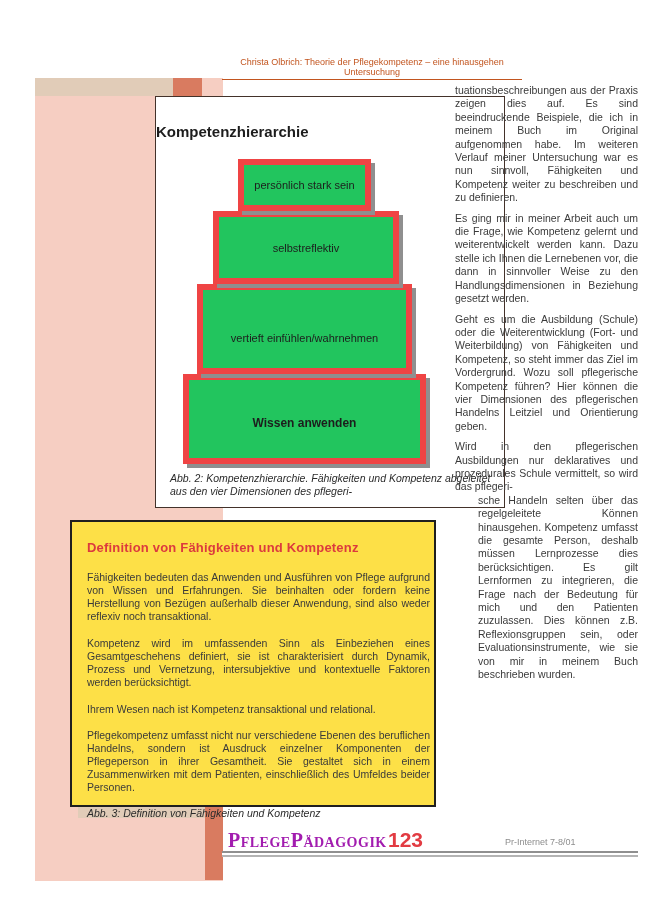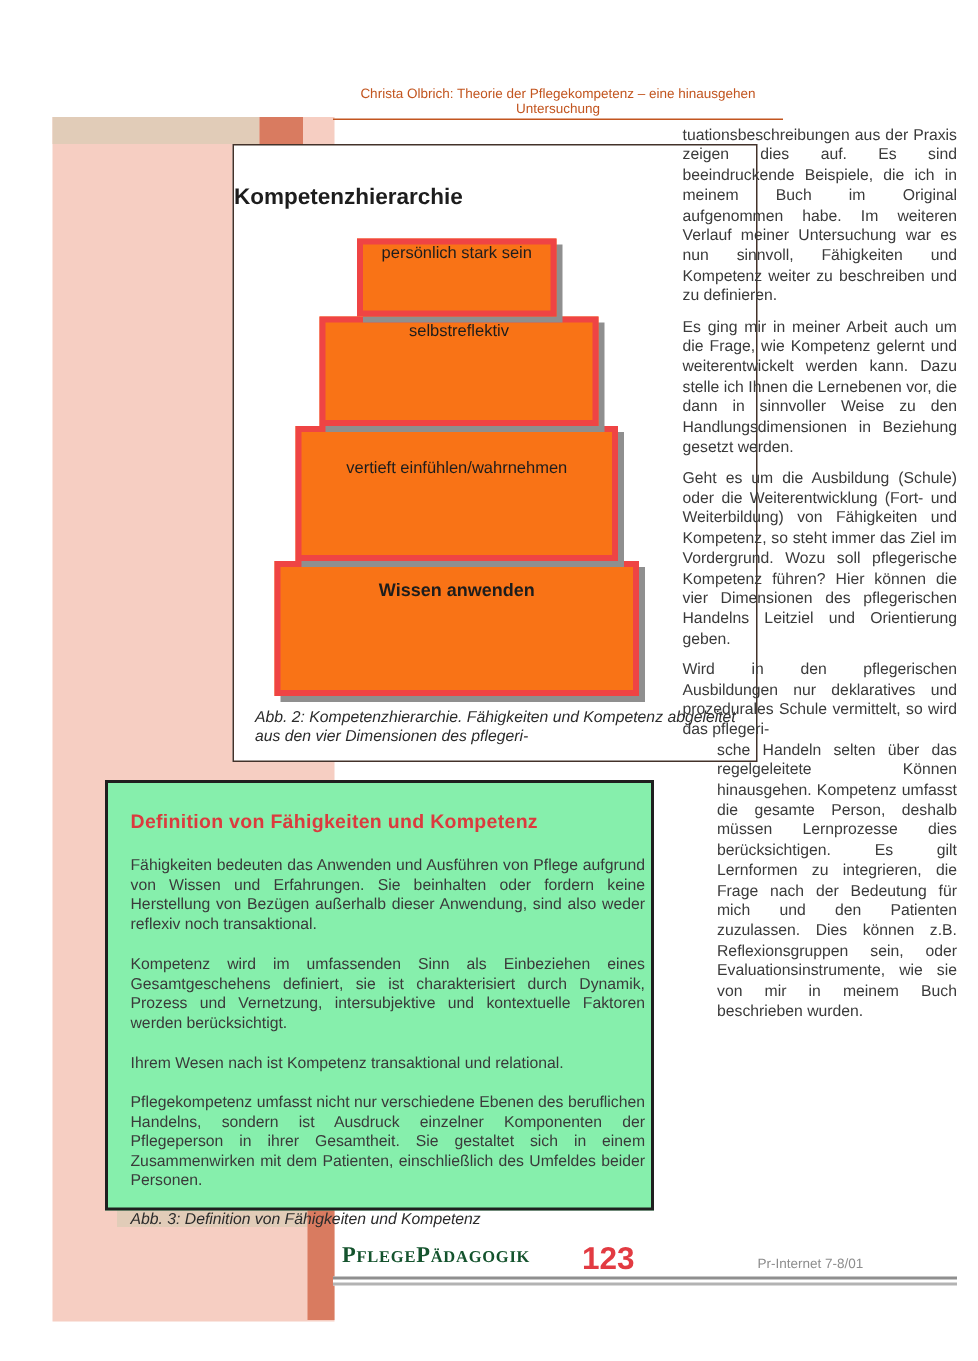--- a/index.html
+++ b/index.html
@@ -24,23 +24,23 @@
   
   .fig-panel {
     position:absolute; left:155px; top:96px; width:350px; height:412px;
     background:#ffffff; border:1px solid #43322a; box-sizing:border-box;
   }
   .fig-title {
     position:absolute; top:26px; left:0; width:298px; 
     font-weight:bold; font-size:15px; color:#1d1d1d;
   }
   .pyr {
-    position:absolute; background:#f97316; border:4px solid #ef4444;
+    position:absolute; background:#22c55e; border:6px solid #ef4444;
     box-shadow:4px 4px 0 #8f8f8f; box-sizing:border-box;
-    display:flex; align-items:flex-start; justify-content:center;
+    display:flex; align-items:center; justify-content:center;
     text-align:center; font-size:11px; color:#1d1d1d;
   }
   .pyr1 { left:82px; top:62px;  width:133px; height:52px; z-index:5; }
   .pyr2 { left:57px; top:114px; width:186px; height:73px; z-index:4; }
   .pyr3 { left:41px; top:187px; width:215px; height:90px; z-index:3; padding-top:18px; }
   .pyr4 { left:27px; top:277px; width:243px; height:90px; z-index:2; padding-top:8px;
           font-weight:bold; font-size:12px; }
   .fig2-caption {
     position:absolute; left:14px; bottom:10px; width:322px;
     font-style:italic; font-size:10.5px; line-height:12.5px; color:#2b2b2b;
@@ -51,39 +51,39 @@
     position:absolute; left:443px; top:84px; width:195px;
     font-size:10.5px; line-height:13.4px; text-align:justify; color:#3a3a3a;
   }
   .right-col p { margin:0 0 7px 12px; }
   .right-col p.cont { margin-bottom:0; }
   .right-col p.indent { margin-left:35px; }
 
   
   .def-box {
     position:absolute; left:70px; top:520px; width:366px; height:287px;
-    background:#86efac; border:2px solid #1f1f1f; box-sizing:border-box;
+    background:#fde047; border:2px solid #1f1f1f; box-sizing:border-box;
     padding:16px 4px 4px 15px;
   }
   .def-heading {
     color:#dc3a3e; font-weight:bold; font-size:13px; letter-spacing:0.2px;
     margin:2px 0 16px 0;
   }
   .def-box p.body {
     font-size:10.5px; line-height:13px; text-align:justify; color:#3a3a3a;
     margin:0 0 14px 0;
   }
   .def-box p.tight { margin-bottom:13px; }
   .def-caption { font-style:italic; font-size:10.5px; color:#2b2b2b; margin:0; }
 
   
   .footer-journal {
     position:absolute; left:228px; top:829px;
     font-family:"Liberation Serif", serif; font-variant:small-caps; font-weight:bold;
-    font-size:15px; color:#14532d; letter-spacing:0.5px;
+    font-size:20px; color:#a21caf; letter-spacing:0.5px;
   }
   .footer-page-num {
     position:absolute; left:388px; top:828px;
     font-weight:bold; font-size:21px; color:#e23b42;
   }
   .footer-issue {
     position:absolute; left:505px; top:837px; font-size:9px; color:#8d8d8d;
   }
   .footer-rule {
     position:absolute; left:222px; top:851px; width:416px; height:2px;

